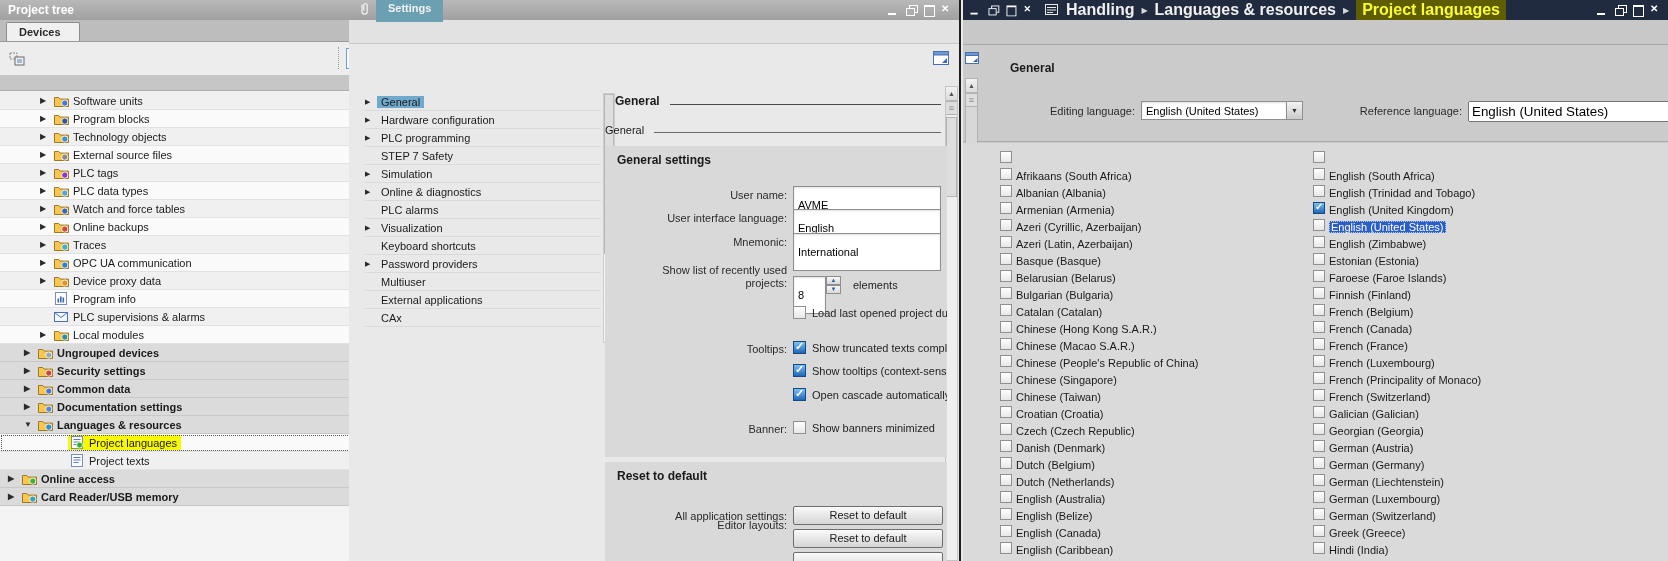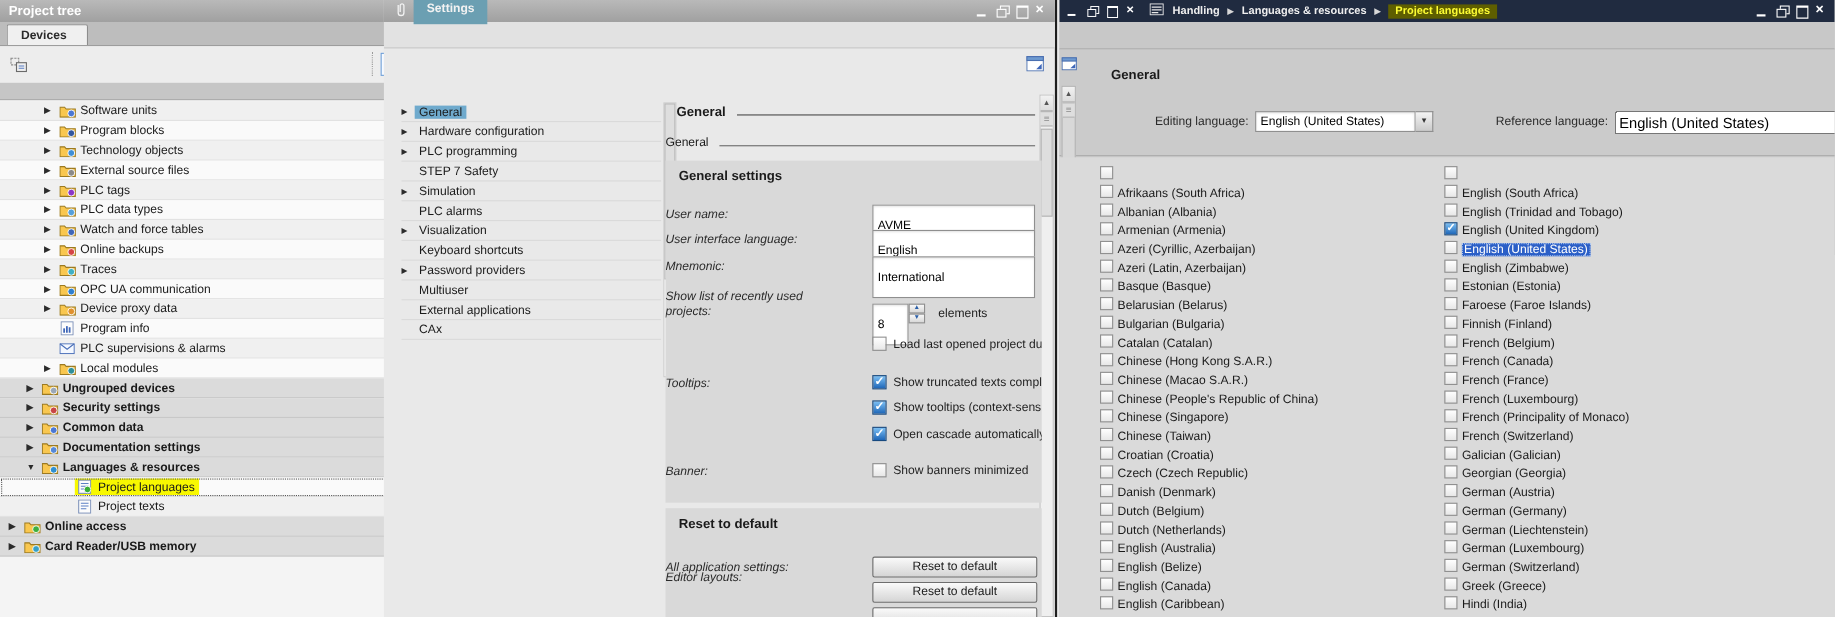--- a/index.html
+++ b/index.html
@@ -62,33 +62,33 @@
   .nav-scroll{position:absolute;left:254px;top:93px;width:12px;height:250px;background:#F4F4F4;border:1px solid #CCCCCC;}
   .nav-thumb{position:absolute;left:0;right:0;top:0;height:160px;background:#DEDEDE;border:1px solid #B8B8B8;}
   .mid-scroll{top:86px;bottom:0;right:1px;width:13px;}
   .corner-ic{position:absolute;left:584px;top:51px;}
   .hrow{position:absolute;display:flex;align-items:flex-end;}
   .hrow .rule{flex:1;border-bottom:1px solid #4a4a4a;margin:0 0 3px 10px;}
   .ptitle{font-weight:bold;font-size:12px;}
   .stitle{font-size:11px;}
   .gbox{position:absolute;background:#D9D9D9;overflow:hidden;}
   .gbox h3{position:absolute;left:12px;top:7px;margin:0;font-size:12px;color:#1a1a1a;}
-  .flabel{position:absolute;width:182px;color:#2b2b2b;white-space:nowrap;font-style:italic;}
+  .flabel{position:absolute;width:182px;text-align:right;color:#2b2b2b;white-space:nowrap;}
   .fin{position:absolute;height:18px;border:1px solid #8F8F8F;background:#fff;box-shadow:inset 0 1px 2px rgba(0,0,0,.12);font-size:11px;padding:18px 4px;font-family:"Liberation Sans",sans-serif;}
   .spin{position:absolute;width:15px;height:18px;display:flex;flex-direction:column;}
   .spin span{flex:1;border:1px solid #8F8F8F;background:linear-gradient(#F8F8F8,#D8D8D8);font-size:6px;line-height:7px;text-align:center;color:#2B5FA8;}
   .cb{position:relative;display:inline-block;width:13px;height:13px;border:1px solid #909090;background:linear-gradient(#FFFFFF,#E7E7E7);flex:none;}
   .cb.checked{background:linear-gradient(#7CC0F4,#1E66B8);border-color:#17497F;}
   .cb.checked::after{content:"✓";position:absolute;left:1px;top:-2px;font-size:11px;font-weight:bold;color:#fff;}
   .cbrow-lbl{position:absolute;white-space:nowrap;color:#1f1f1f;}
   .abs{position:absolute;}
   .btn{border:1px solid #6E6E6E;background:linear-gradient(#FAFAFA,#D5D5D5);height:19px;font-size:11px;text-align:center;line-height:17px;border-radius:2px;color:#1a1a1a;}
 
   
-  .crumb{color:#EFEFEF;font-weight:bold;font-size:10px;white-space:nowrap;}
+  .crumb{color:#EFEFEF;font-weight:bold;font-size:16px;white-space:nowrap;}
   .crumb.active{background:#5E5E00;color:#FCFC33;padding:1px 6px;}
   .csep{color:#D8D8D8;font-size:8px;margin:0 7px;}
   .r-strip{height:25px;background:#C8C8C8;border-bottom:1px solid #A8A8A8;}
   .r-head{position:absolute;left:0;right:0;top:45px;height:97px;background:#CBCBCB;border-bottom:1px solid #ABABAB;}
   .r-head .rh-title{position:absolute;left:47px;top:16px;font-weight:bold;font-size:12px;}
   .rlabel{position:absolute;text-align:right;white-space:nowrap;color:#2b2b2b;}
   .dd{position:absolute;display:flex;height:19px;}
   .dd .fin2{height:19px;border:1px solid #8F8F8F;background:#fff;box-shadow:inset 0 1px 2px rgba(0,0,0,.12);font-size:11px;padding:0 4px;width:146px;font-family:"Liberation Sans",sans-serif;}
   .ddb{width:16px;border:1px solid #8F8F8F;border-left:none;background:linear-gradient(#F4F4F4,#CACACA);font-size:7px;color:#333;display:flex;align-items:center;justify-content:center;}
   .r-edge{position:absolute;left:2px;top:78px;bottom:0;width:13px;background:#D8D8D8;border:1px solid #B2B2B2;}
@@ -475,20 +475,24 @@
         </div>
         <div class="nrow">
           <span class="narr"></span>
           <span class="navhl">STEP 7 Safety</span>
         </div>
         <div class="nrow">
           <span class="narr">▶</span>
           <span class="navhl">Simulation</span>
         </div>
         <div class="nrow">
+          <span class="narr">▶</span>
+          <span class="navhl">Online &amp; diagnostics</span>
+        </div>
+        <div class="nrow">
           <span class="narr"></span>
           <span class="navhl">PLC alarms</span>
         </div>
         <div class="nrow">
           <span class="narr">▶</span>
           <span class="navhl">Visualization</span>
         </div>
         <div class="nrow">
           <span class="narr"></span>
           <span class="navhl">Keyboard shortcuts</span>

